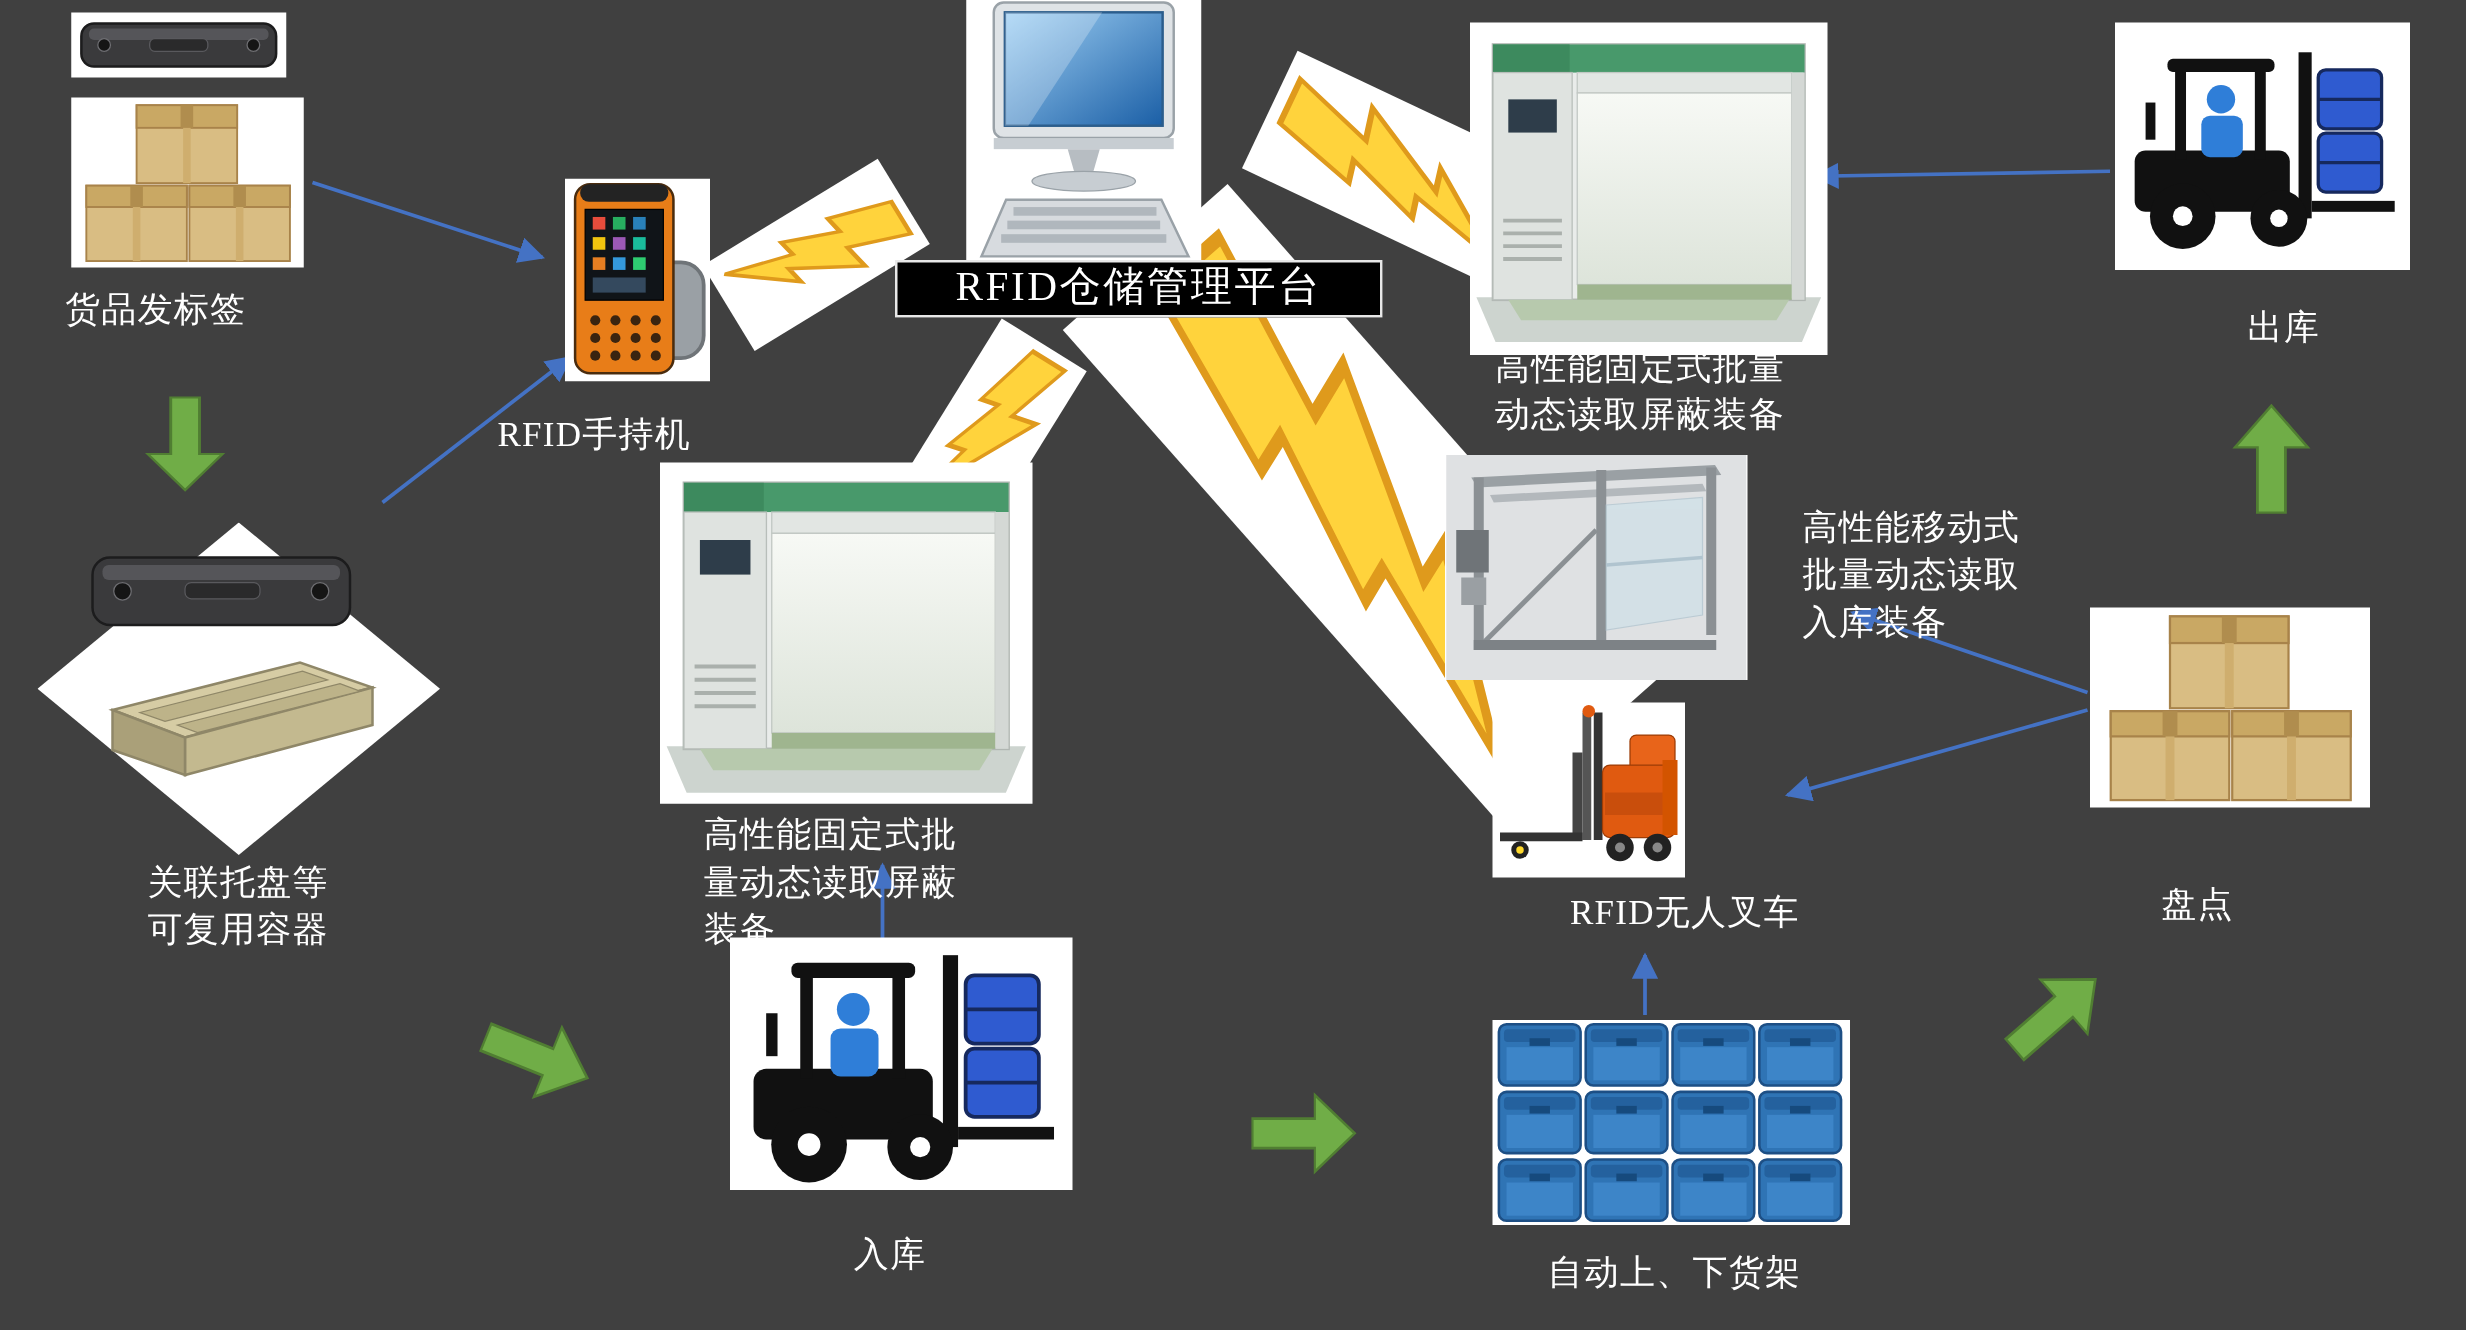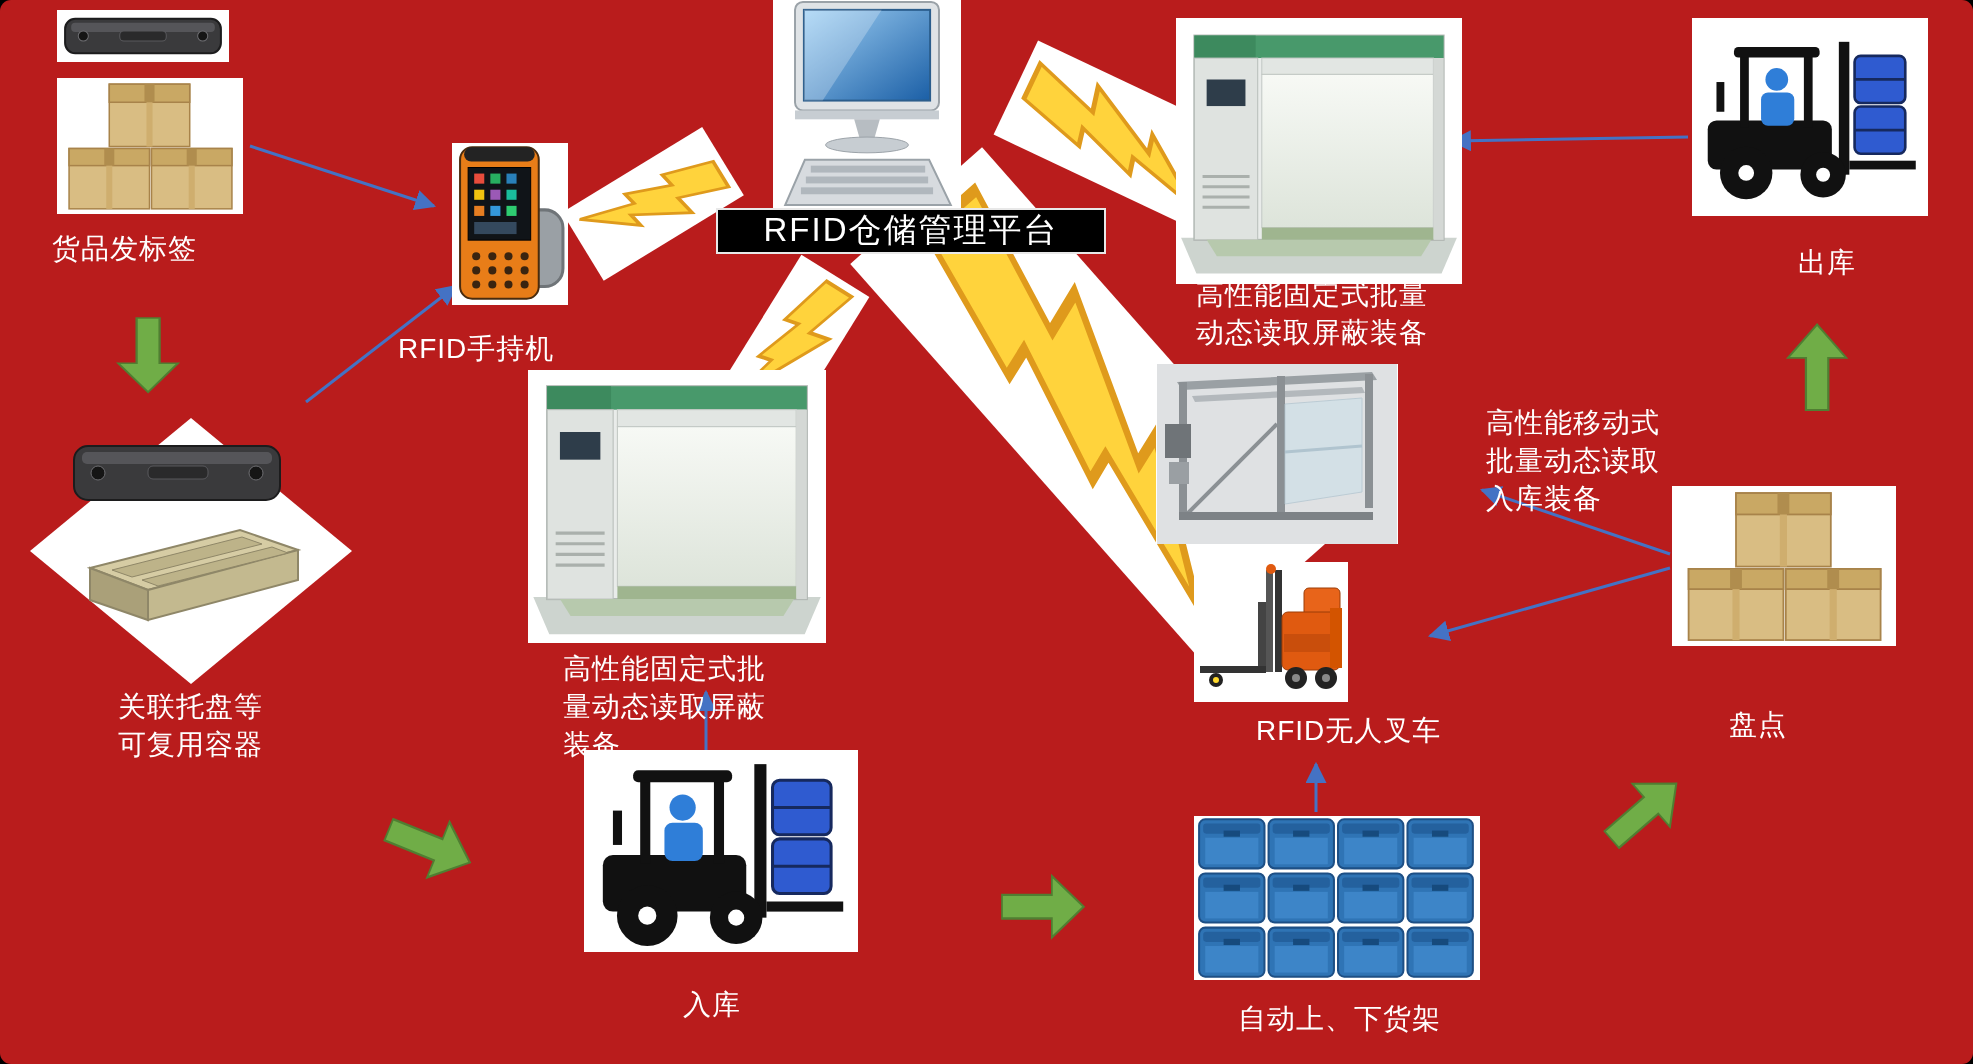--- a/index.html
+++ b/index.html
@@ -1,17 +1,17 @@
 <!DOCTYPE html>
 <html><head>
 <meta charset="utf-8">
 <style>
   html,body{margin:0;padding:0;background:#000;}
-  .canvas{position:relative;width:1973px;height:1064px;background:#b91c1c;overflow:hidden;
-          font-family:Liberation Sans, sans-serif;border-radius:11px;}
+  .canvas{position:relative;width:1973px;height:1064px;background:#404040;overflow:hidden;
+          font-family:Liberation Serif, serif;}
   .overlay{position:absolute;left:0;top:0;z-index:1;}
   .img{position:absolute;background:#fff;z-index:2;display:flex;align-items:center;justify-content:center;}
   .img.nobg{background:transparent;}
   .img svg{width:100%;height:100%;display:block;}
   .label{position:absolute;z-index:3;color:#ffffff;font-size:28px;line-height:1.35;
          white-space:pre-line;letter-spacing:1px;}
   .platform-box{position:absolute;z-index:3;border:2px solid #e8e8e8;background:#000;
                 color:#fff;font-size:33px;text-align:center;line-height:40px;letter-spacing:2px;}
 </style>
 </head>
@@ -413,21 +413,21 @@
   <div class="label" style="left:52px;top:230px;">货品发标签</div>
   <div class="label" style="left:118px;top:688px;">关联托盘等
 可复用容器</div>
   <div class="label" style="left:398px;top:330px;">RFID手持机</div>
   <div class="platform-box" style="left:716px;top:208px;width:386px;height:42px;">RFID仓储管理平台</div>
   <div class="label" style="left:1196px;top:276px;">高性能固定式批量
 动态读取屏蔽装备</div>
   <div class="label" style="left:563px;top:612px;margin-top:38px;">高性能固定式批
 量动态读取屏蔽
 装备</div>
-  <div class="label" style="left:1442px;top:404px;margin-left:44px;">高性能移动式
+  <div class="label" style="left:1442px;top:404px;">高性能移动式
 批量动态读取
 入库装备</div>
   <div class="label" style="left:1256px;top:712px;">RFID无人叉车</div>
   <div class="label" style="left:683px;top:963px;margin-top:23px;">入库</div>
   <div class="label" style="left:1238px;top:1000px;">自动上、下货架</div>
   <div class="label" style="left:1729px;top:706px;">盘点</div>
   <div class="label" style="left:1798px;top:244px;">出库</div>
 
 </div>
 

